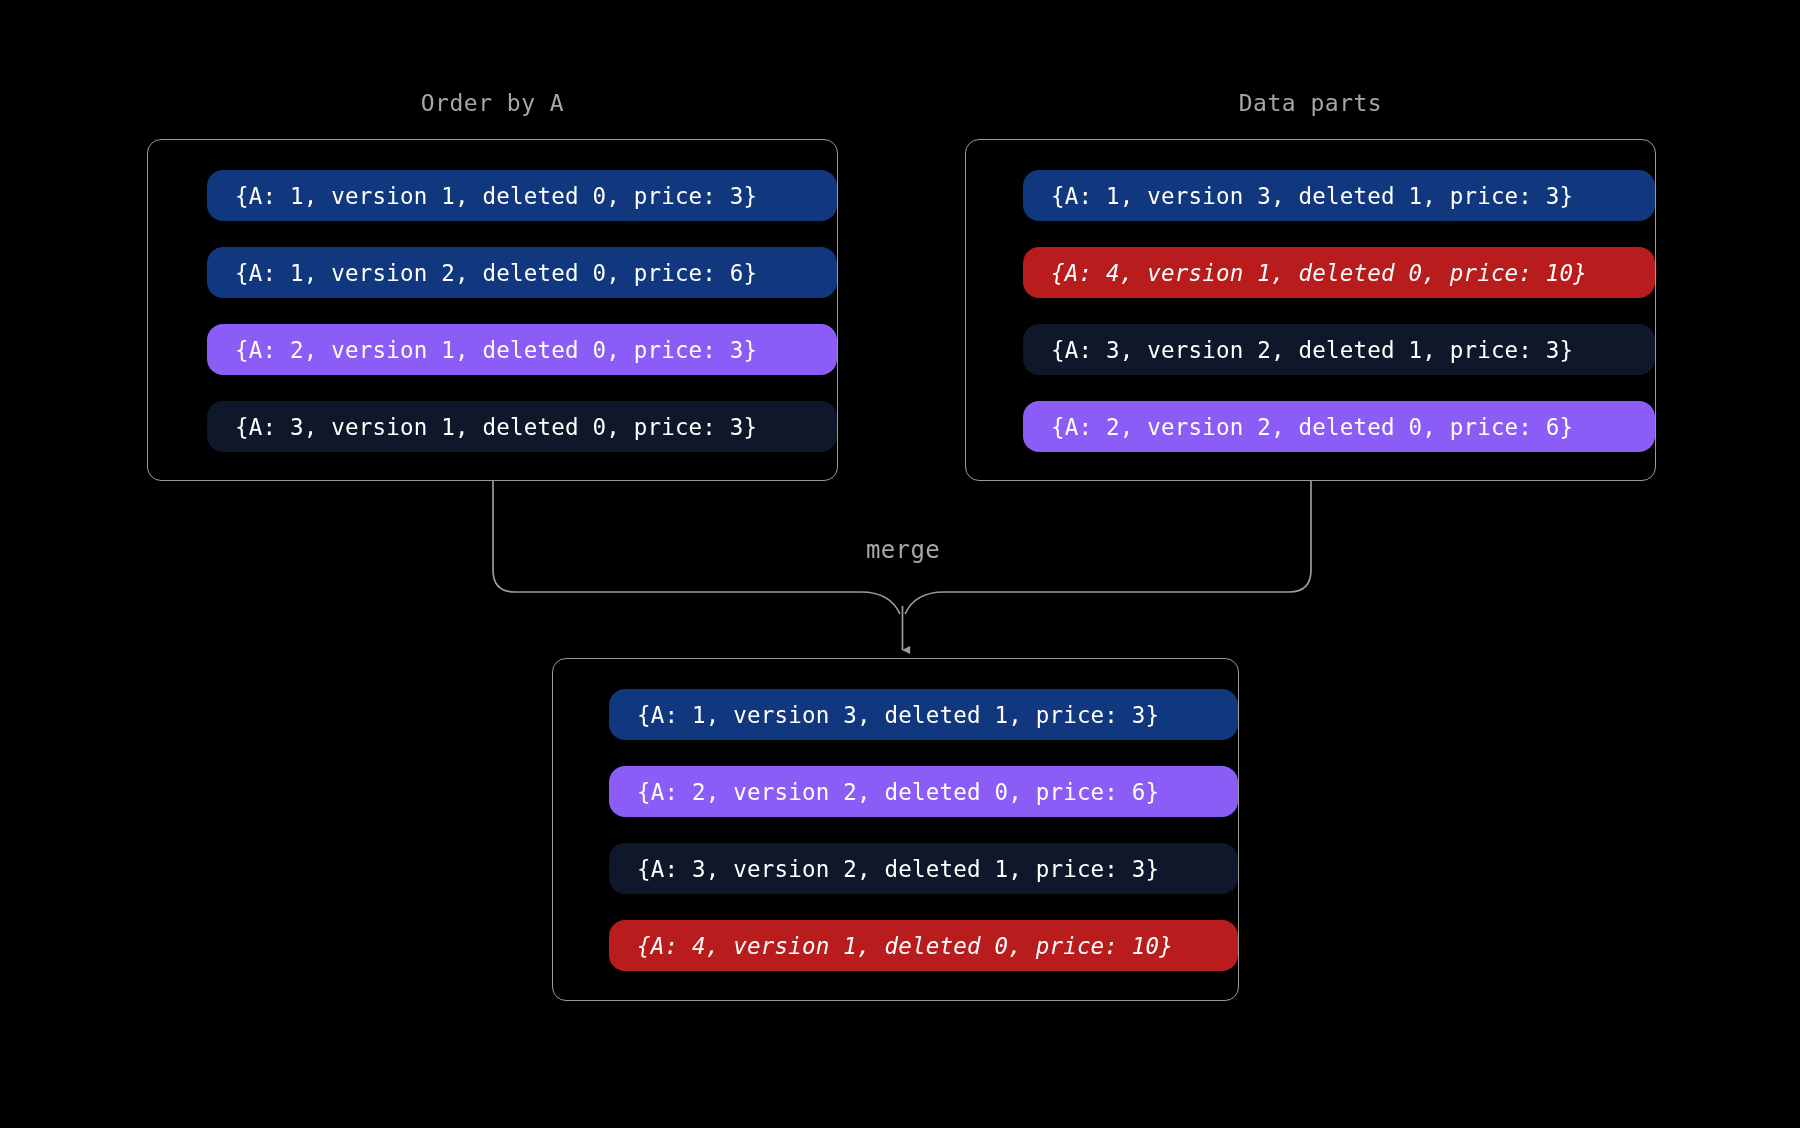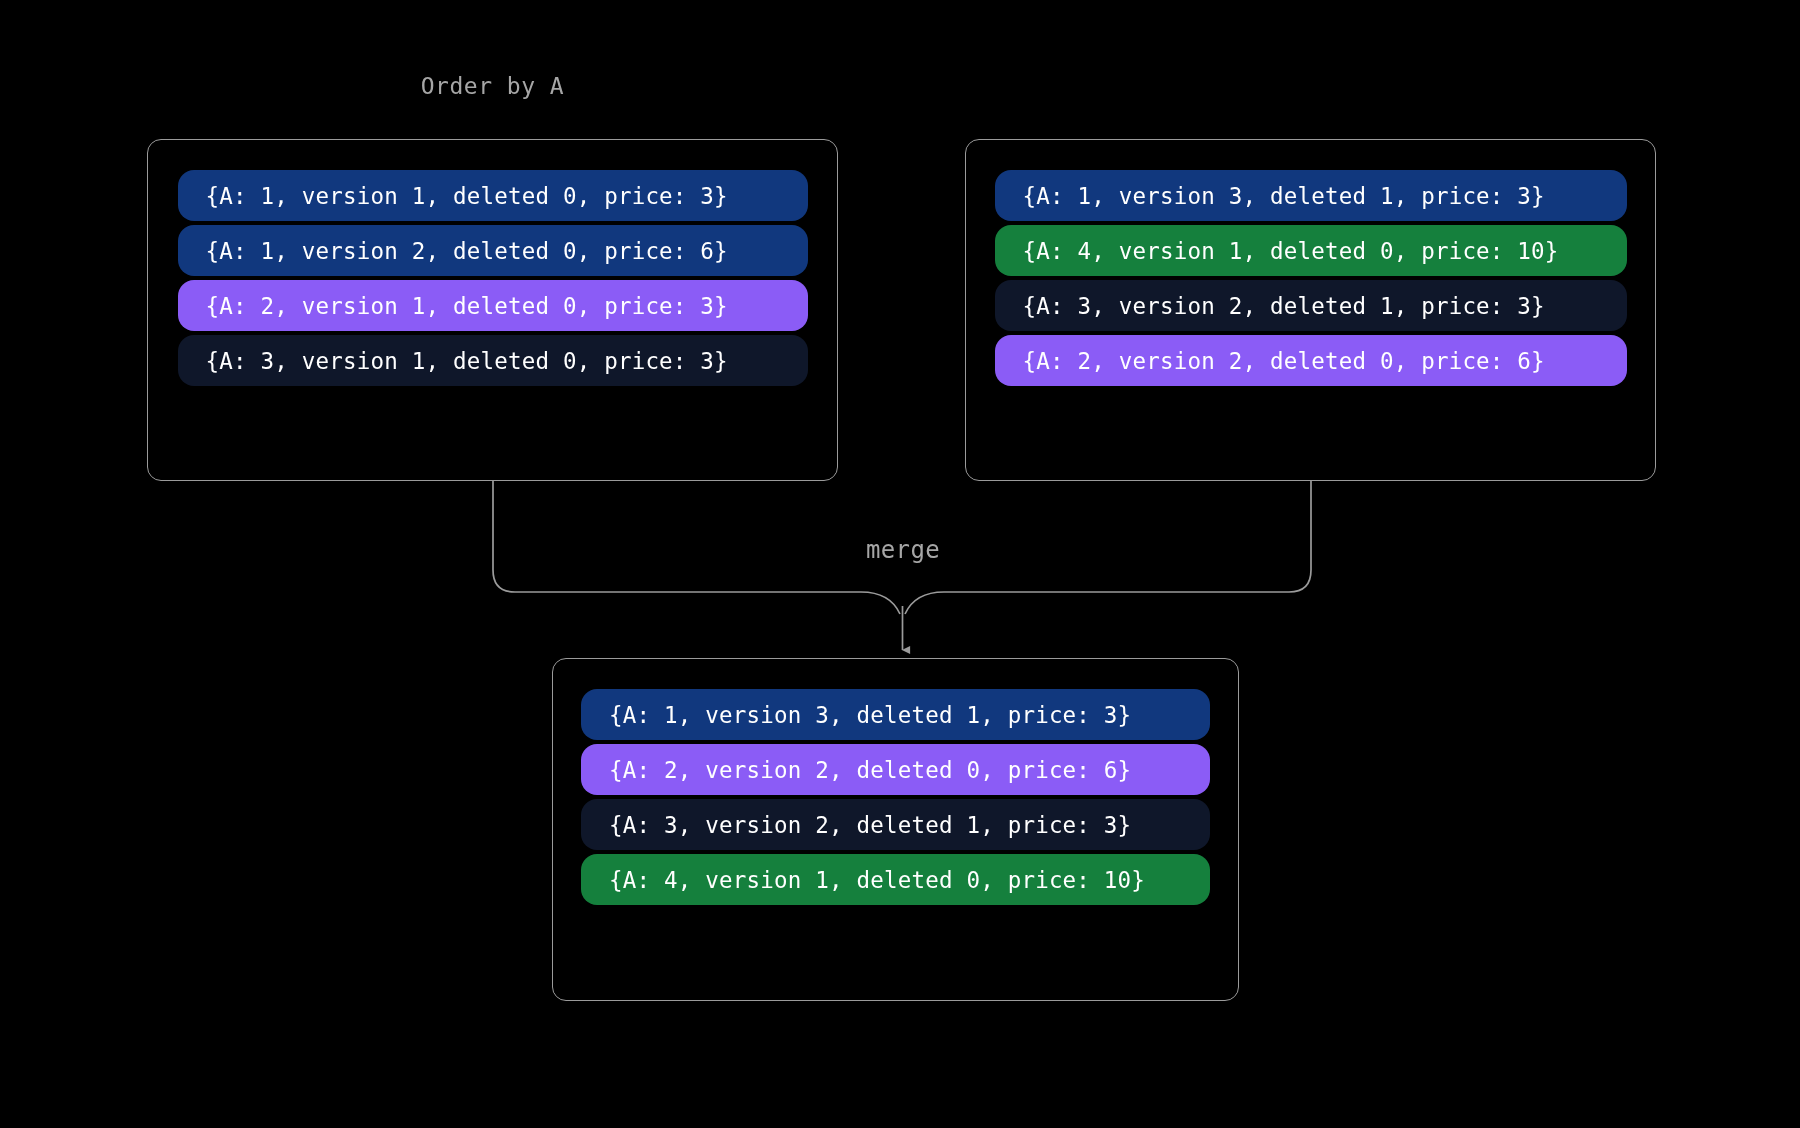--- a/index.html
+++ b/index.html
@@ -25,20 +25,21 @@
 
   
   .panel-title {
     position: absolute;
     color: #a6a6a6;
     font-size: 23px;
     letter-spacing: 0.5px;
     white-space: nowrap;
     text-align: center;
     font-family: "DejaVu Sans Mono", "Liberation Mono", monospace;
+    margin-top: 17px;
   }
   #title-order  { left: 147px;  top: 73px;  width: 691px; }
   #title-parts  { left: 965px;  top: 73px;  width: 691px; }
 
   
   .panel {
     position: absolute;
     border: 1.6px solid #9b9b9b;
     border-radius: 14px;
     box-sizing: border-box;
@@ -53,22 +54,22 @@
   #panel-merged {
     left: 552px;  top: 658px;  width: 687px; height: 343px;
   }
 
   .panel-rows {
     position: absolute;
     left: 0; right: 0; top: 0;
     padding: 30px 0 0 0;
     display: flex;
     flex-direction: column;
-    align-items: center;
-    gap: 4px;
+    align-items: flex-end;
+    gap: 26px;
   }
 
   
   .pill {
     box-sizing: border-box;
     height: 51px;
     border-radius: 16px;
     display: flex;
     align-items: center;
     color: #ffffff;
@@ -78,21 +79,21 @@
     padding-left: 28px;
     font-family: "DejaVu Sans Mono", "Liberation Mono", monospace;
   }
   .pill.w-left   { width: 630px; }
   .pill.w-right  { width: 632px; }
   .pill.w-merged { width: 629px; }
 
   .c-blue   { background: #11387e; }
   .c-green  { background: #8b5cf6; }
   .c-red    { background: #0f172a; }
-  .c-purple { background: #15803d; }
+  .c-purple { background: #b91c1c; font-style: italic; }
 
   
   #connector {
     position: absolute;
     left: 0; top: 0;
     width: 1800px; height: 1128px;
     pointer-events: none;
   }
   #merge-label {
     position: absolute;
@@ -107,20 +108,21 @@
     font-family: "DejaVu Sans Mono", "Liberation Mono", monospace;
   }
 </style>
 </head>
 <body>
 
 <div class="canvas">
 
   <div class="panel-title" id="title-order">Order by A</div>
 
+  <div class="panel-title" id="title-parts">Data parts</div>
 
   <div class="panel" id="panel-order">
     <div class="panel-rows">
       <div class="pill w-left c-blue">{A: 1, version 1, deleted 0, price: 3}</div>
       <div class="pill w-left c-blue">{A: 1, version 2, deleted 0, price: 6}</div>
       <div class="pill w-left c-green">{A: 2, version 1, deleted 0, price: 3}</div>
       <div class="pill w-left c-red">{A: 3, version 1, deleted 0, price: 3}</div>
     </div>
   </div>
 

